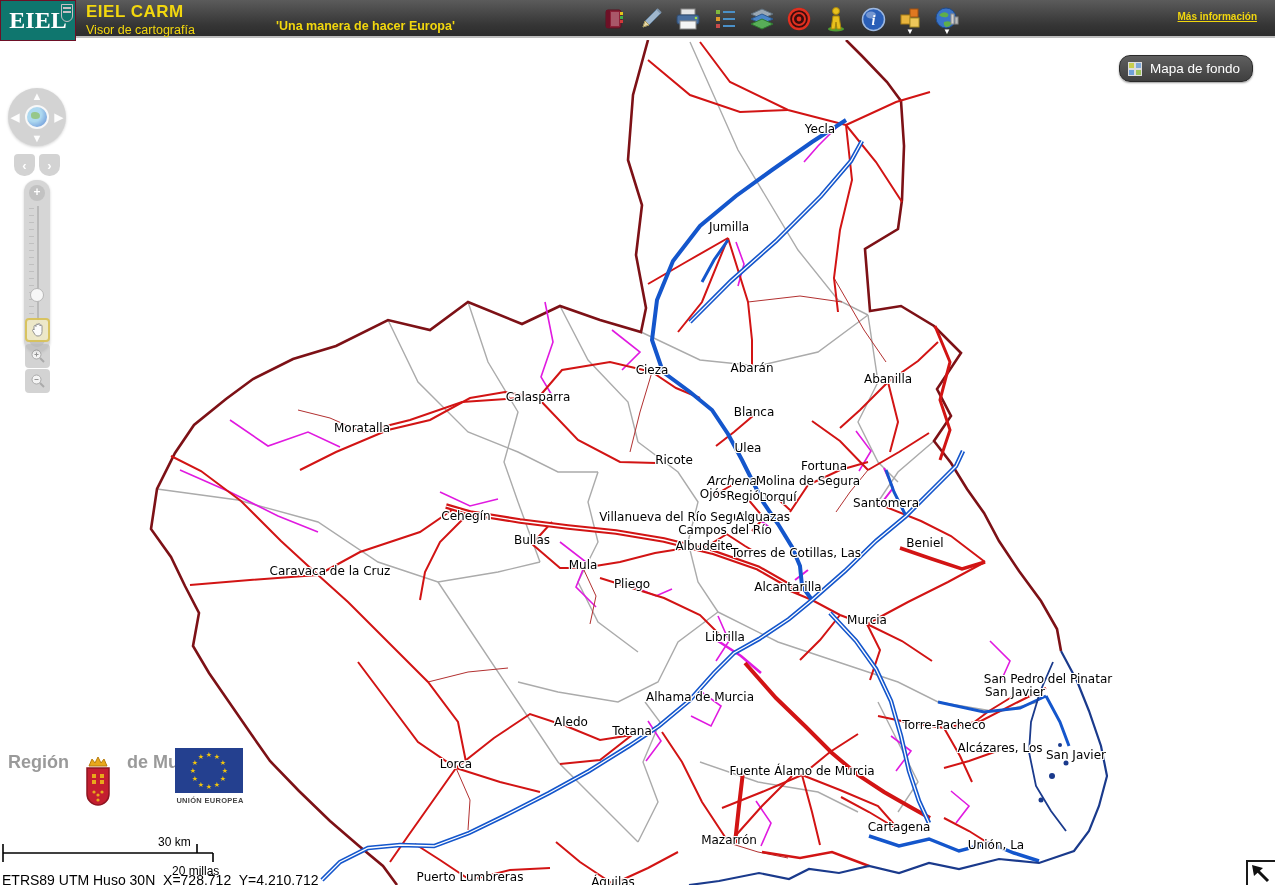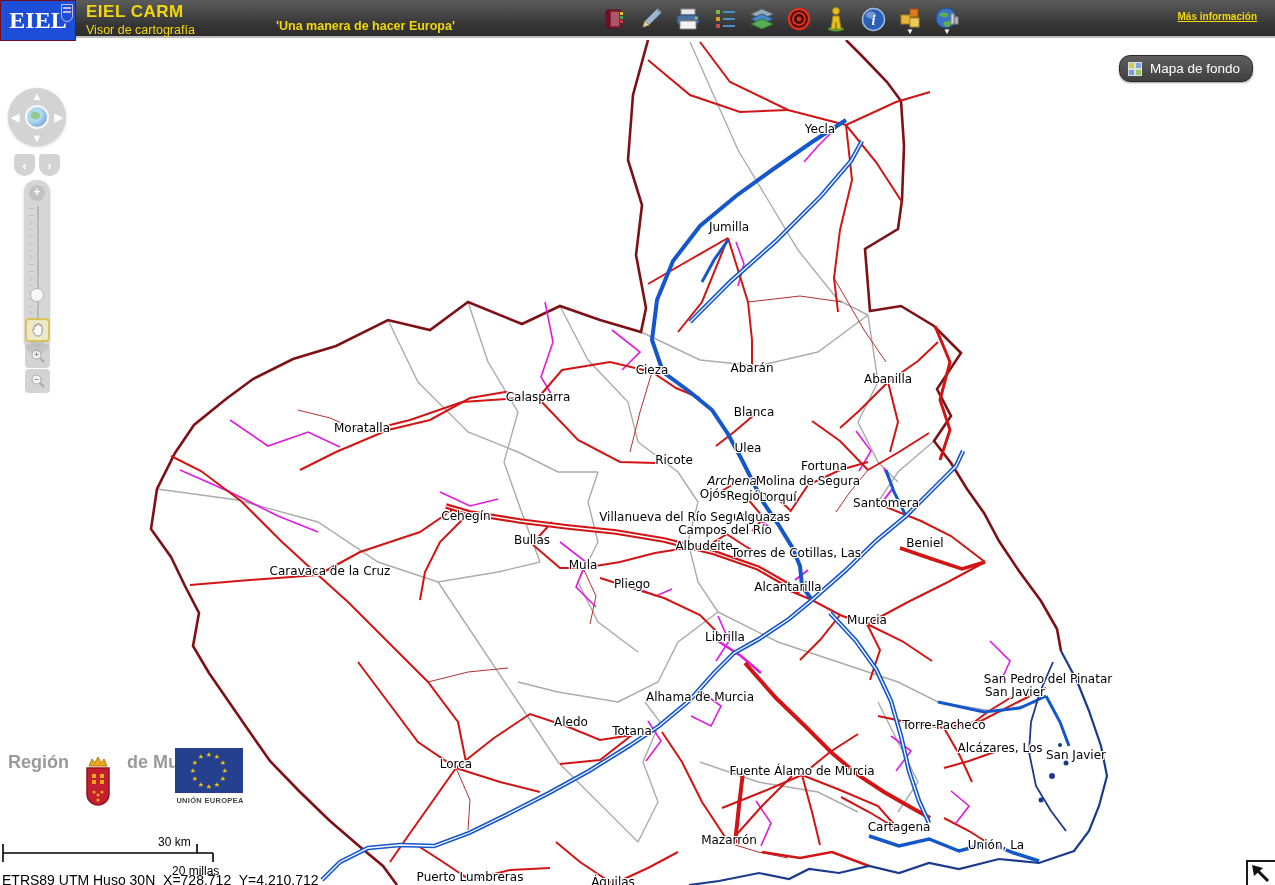--- a/index.html
+++ b/index.html
@@ -9,21 +9,21 @@
     background:#ffffff; font-family:"Liberation Sans", sans-serif;
   }
   
   #header {
     position:absolute; left:0; top:0; width:1275px; height:38px;
     background:linear-gradient(#5b5b5b, #353535 70%, #2c2c2c);
     border-bottom:2px solid #bdbdbd;
   }
   #logo-box {
     position:absolute; left:0; top:0; width:76px; height:41px;
-    background:#1d4ed8; border:1px solid #6d1026;
+    background:#0f766e; border:1px solid #6d1026;
     display:flex; align-items:center; justify-content:center; z-index:5;
   }
   #logo-text { color:#fff; font-weight:bold; font-size:24px; letter-spacing:0px; font-family:"Liberation Serif", serif; }
   #logo-crest { position:absolute; right:2px; top:3px; width:12px; height:18px;
     border:1px solid #e8cdd4; border-radius:0 0 6px 6px; opacity:.85; }
   #logo-crest::before{ content:""; position:absolute; left:1px; top:2px; right:1px; height:2px; background:#e8cdd4;}
   #logo-crest::after{ content:""; position:absolute; left:1px; top:6px; right:1px; height:2px; background:#e8cdd4;}
   #title-block { position:absolute; left:86px; top:2px; }
   #app-title { color:#f2d70e; font-size:17px; font-weight:bold; letter-spacing:.5px; }
   #app-subtitle { color:#f2d70e; font-size:12.5px; margin-top:1px; }

